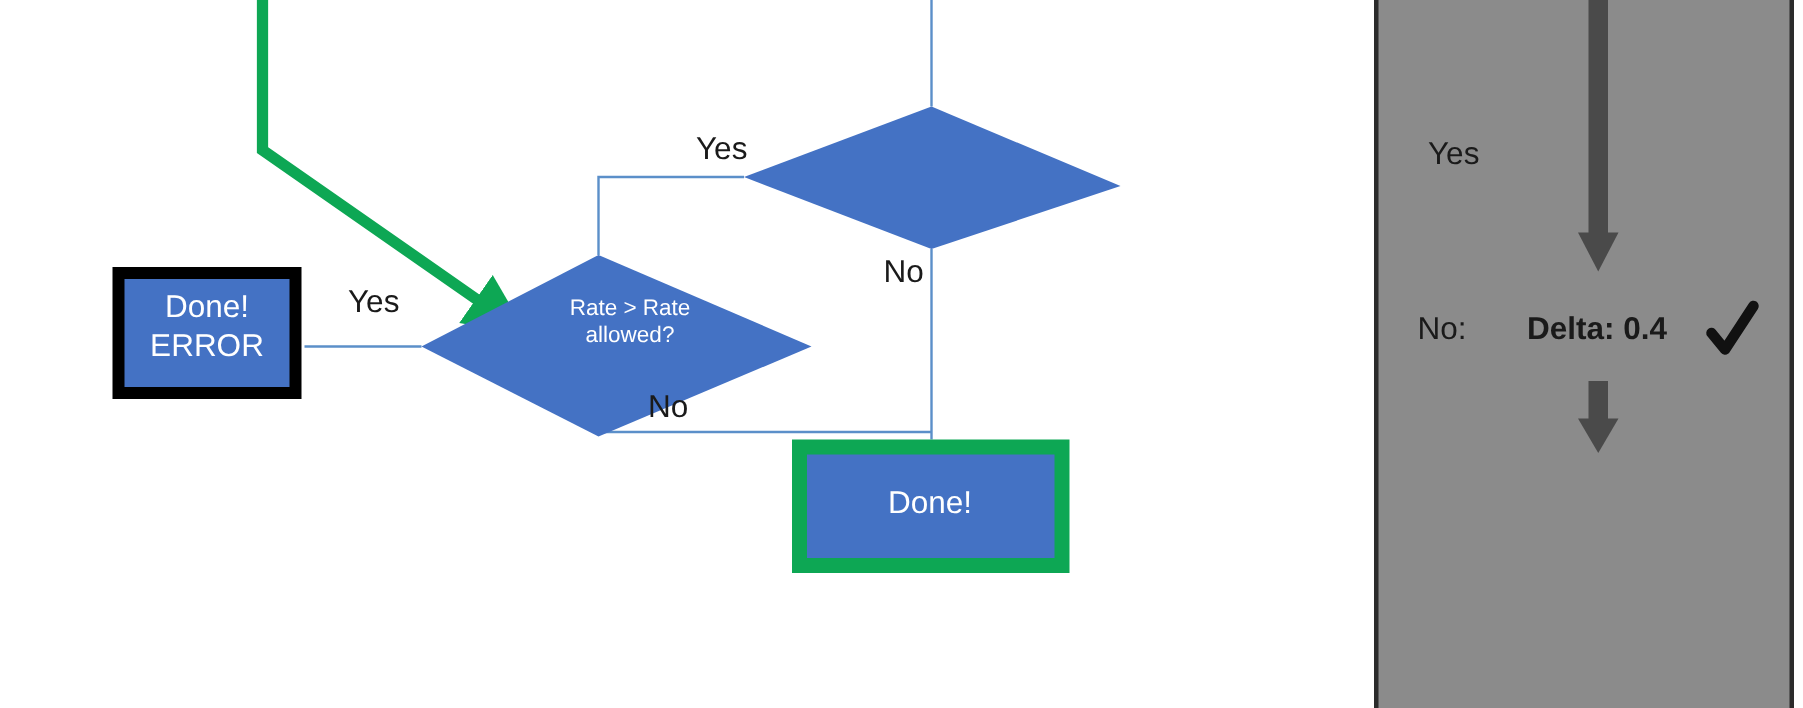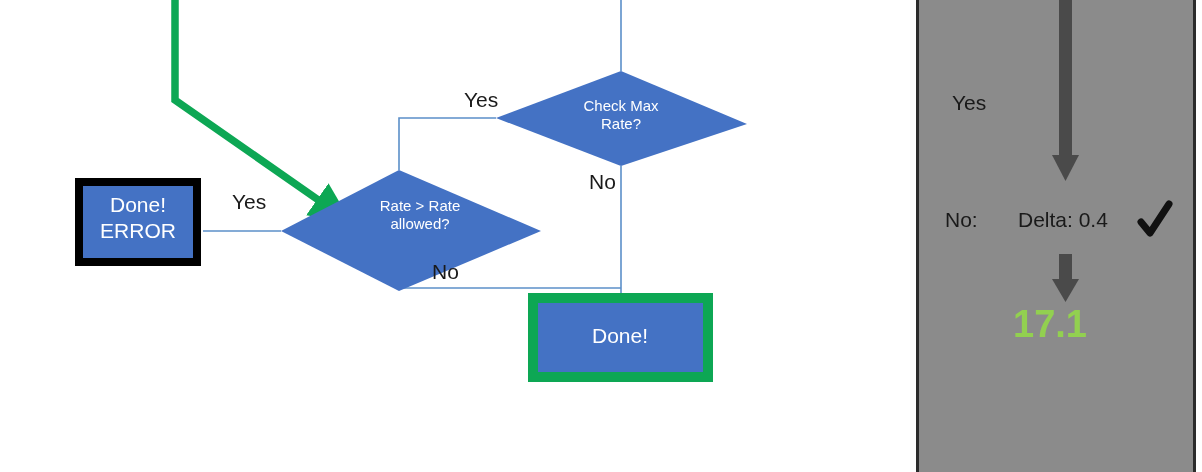--- a/index.html
+++ b/index.html
@@ -91,21 +91,21 @@
   }
   .panel-text {
     position: absolute;
     color: #1a1a1a;
     font-size: 21px;
     white-space: nowrap;
     pointer-events: none;
   }
   .panel-yes   { left: 33px; top:  91px; }
   .panel-no    { left: 26px; top: 208px; }
-  .panel-delta { left: 99px; top: 208px; }
+  .panel-delta { left: 99px; top: 208px; font-weight: bold; }
   .panel-result {
     position: absolute;
     left: 94px;
     top: 303px;
     color: #92d050;
     font-size: 38px;
     font-weight: bold;
     white-space: nowrap;
     pointer-events: none;
   }
@@ -146,22 +146,20 @@
   </svg>
 
   <div class="shape-label node-error-label">Done!
 ERROR</div>
 
   <div class="shape-label node-done-label">Done!</div>
 
   <div class="shape-label diamond-rate-label">Rate &gt; Rate
 allowed?</div>
 
-  <div class="shape-label diamond-max-label">Check Max
-Rate?</div>
 
   <div class="edge-label edge-yes-error">Yes</div>
 
   <div class="edge-label edge-yes-max">Yes</div>
 
   <div class="edge-label edge-no-max">No</div>
 
   <div class="edge-label edge-no-rate">No</div>
 
   <div id="gray-panel">
@@ -180,16 +178,15 @@
 
       <path d="M222,222 L231,233 L250,204" stroke="#111111" stroke-width="7" fill="none" stroke-linecap="round" stroke-linejoin="round"></path>
     </svg>
 
     <div class="panel-text panel-yes">Yes</div>
 
     <div class="panel-text panel-no">No:</div>
 
     <div class="panel-text panel-delta">Delta: 0.4</div>
 
-    <div class="panel-result">17.1</div>
   </div>
 
 </div>
 
 </body></html>

